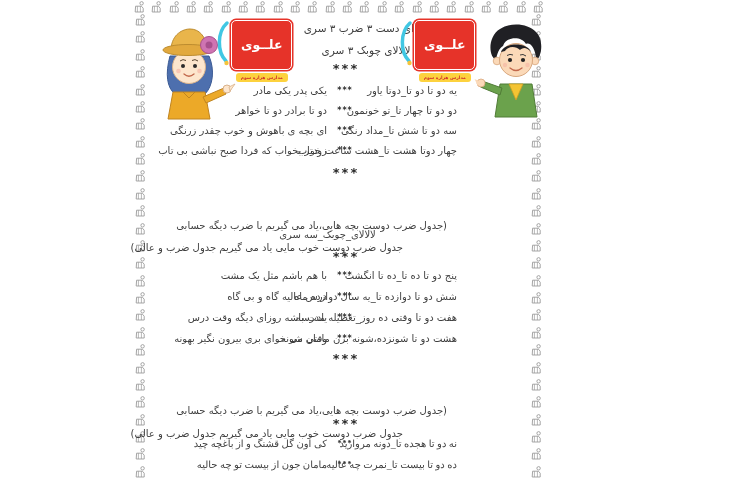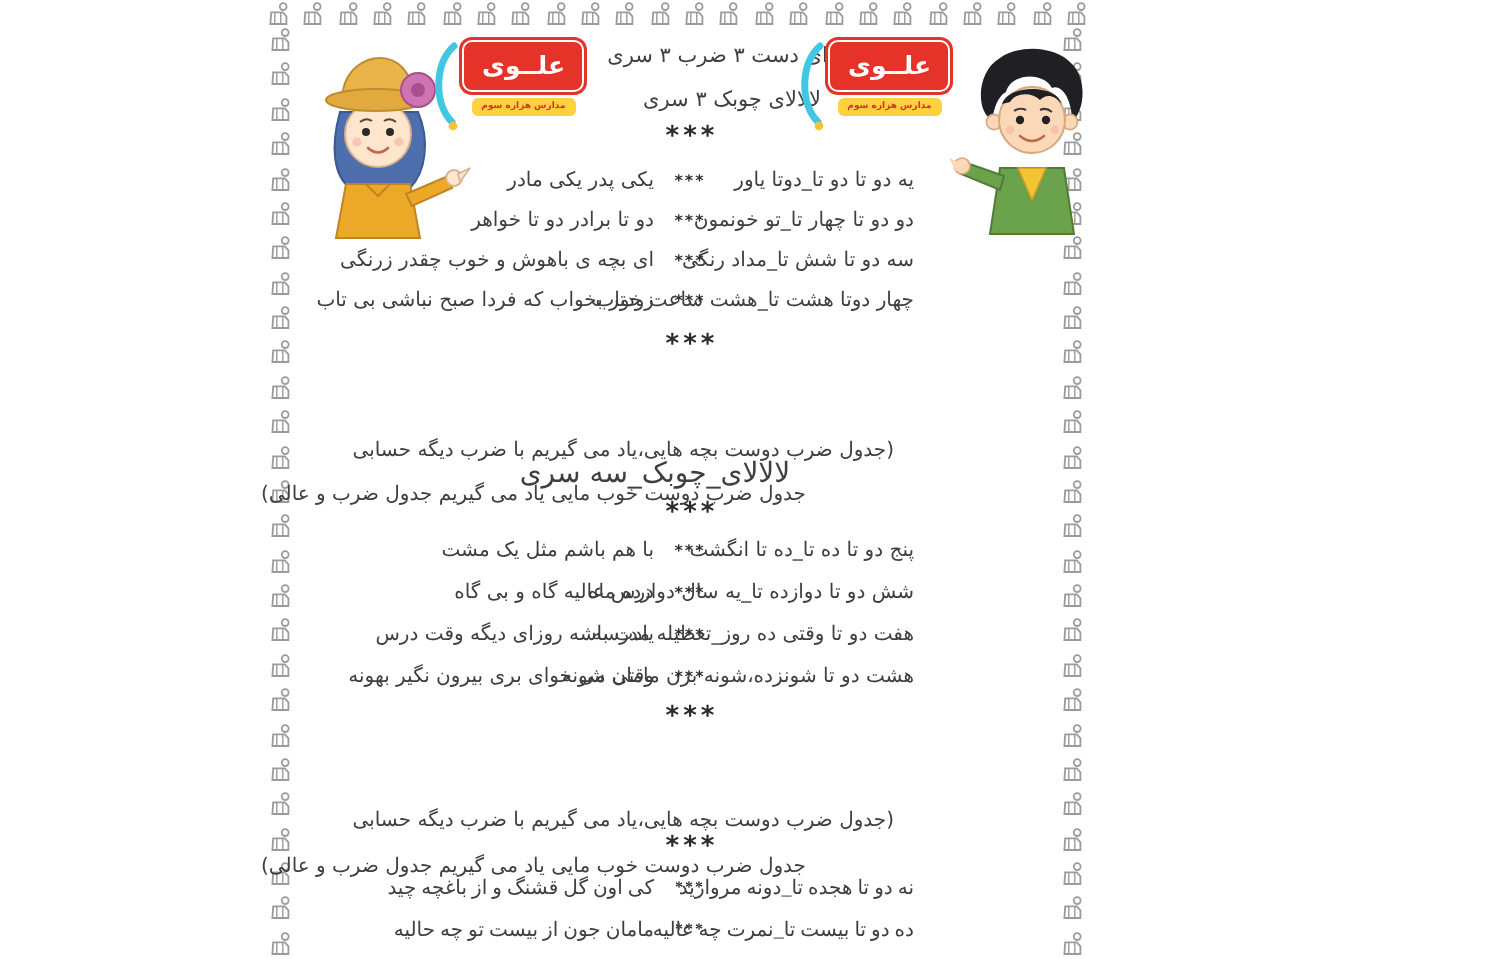--- a/index.html
+++ b/index.html
@@ -10,39 +10,39 @@
   .border-col{position:absolute;top:14px;height:464px;display:flex;flex-direction:column;justify-content:space-between;}
   #border-left{left:135px;}
   #border-right{left:531px;}
   
   .title{position:absolute;left:288px;top:17px;width:156px;text-align:center;font-size:10.5px;line-height:22px;white-space:nowrap;}
   .logo{position:absolute;display:flex;align-items:flex-start;}
   #logo-left{left:214px;top:20px;}
   #logo-right{left:397px;top:20px;}
   .logo-body{display:flex;flex-direction:column;align-items:center;margin-left:1px;}
   .logo-red{background:#e63329;color:#fff;font-weight:bold;font-size:12.5px;line-height:16px;
-            padding:4px 9px;border-radius:5px;border:1.5px solid #fff;box-shadow:0 0 0 1.5px #e63329;white-space:nowrap;}
+            padding:16px 9px;border-radius:5px;border:1.5px solid #fff;box-shadow:0 0 0 1.5px #e63329;white-space:nowrap;}
   .logo-ribbon{background:#fdd23e;color:#d0342c;font-size:4.5px;font-weight:bold;line-height:7px;
                padding:1px 5px;border-radius:3px;margin-top:3px;white-space:nowrap;}
   .girl{position:absolute;left:144px;top:22px;}
   .boy{position:absolute;left:474px;top:20px;}
   
   .bigsep{position:absolute;left:286px;width:120px;text-align:center;font-size:13px;font-weight:bold;
           color:#2b2b2b;letter-spacing:2px;}
   
   .verse-block{position:absolute;left:185px;width:272px;}
   .vrow{display:grid;grid-template-columns:142px 36px 94px;align-items:center;}
   #verse1 .vrow{height:20px;}
   #verse2 .vrow{height:21px;}
   #verse3 .vrow{height:21px;font-family:Liberation Serif, serif;}
   .vleft,.vright{direction:rtl;white-space:nowrap;font-size:10px;}
   .vstars{text-align:center;font-size:8px;font-weight:bold;color:#2b2b2b;letter-spacing:1px;}
   
   .chorus-line{position:absolute;direction:rtl;white-space:nowrap;font-size:10px;margin-top:34px;}
-  .chorus-center{position:absolute;left:255px;width:145px;text-align:center;direction:rtl;white-space:nowrap;font-size:14px;}
+  .chorus-center{position:absolute;left:255px;width:145px;text-align:center;direction:rtl;white-space:nowrap;font-size:10px;}
 </style>
 </head>
 <body>
 
 <div class="canvas">
 
   <div class="border-row" id="border-top">
       <svg width="11" height="12" viewBox="0 0 11 12">
         <circle cx="7.6" cy="2.3" r="1.7" fill="none" stroke="#9b9b9b" stroke-width="0.9"></circle>
         <path d="M1.6,5.2 L7.4,5.2 L9.2,7.2 L9.2,11 L1.2,11 Z" fill="none" stroke="#9b9b9b" stroke-width="0.9"></path>

